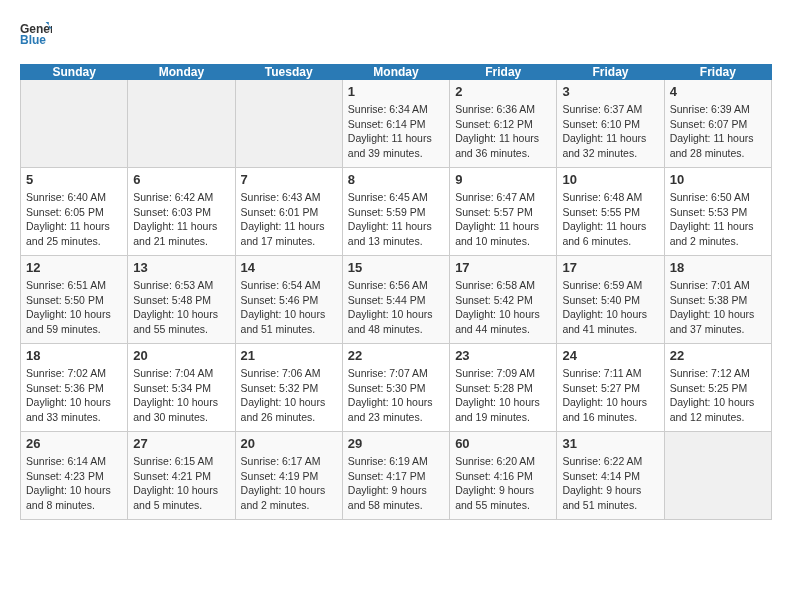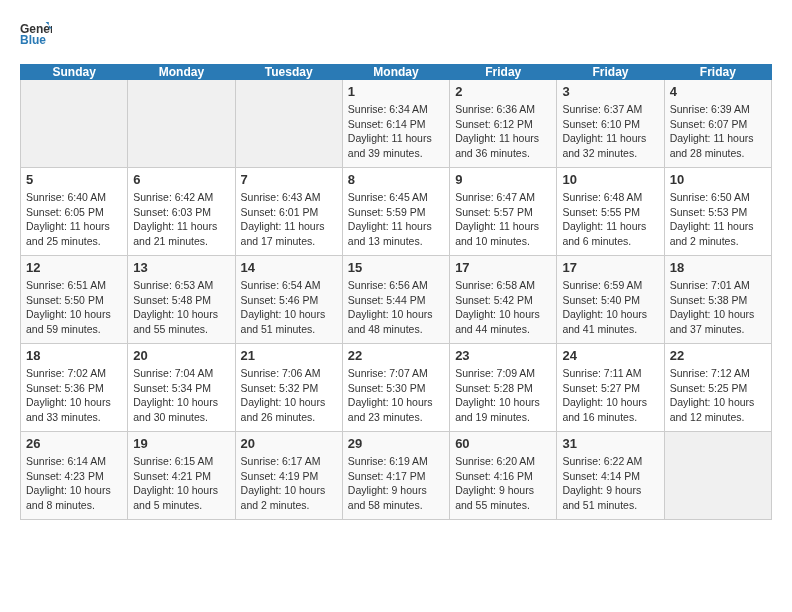--- a/index.html
+++ b/index.html
@@ -224,21 +224,21 @@
           <div class="day-number">22</div>
           <div class="day-info">Sunrise: 7:12 AM<br>Sunset: 5:25 PM<br>Daylight: 10 hours and 12 minutes.</div>
         </td>
       </tr>
       <tr>
         <td>
           <div class="day-number">26</div>
           <div class="day-info">Sunrise: 6:14 AM<br>Sunset: 4:23 PM<br>Daylight: 10 hours and 8 minutes.</div>
         </td>
         <td>
-          <div class="day-number">19</div>
+          <div class="day-number">27</div>
           <div class="day-info">Sunrise: 6:15 AM<br>Sunset: 4:21 PM<br>Daylight: 10 hours and 5 minutes.</div>
         </td>
         <td>
           <div class="day-number">20</div>
           <div class="day-info">Sunrise: 6:17 AM<br>Sunset: 4:19 PM<br>Daylight: 10 hours and 2 minutes.</div>
         </td>
         <td>
           <div class="day-number">29</div>
           <div class="day-info">Sunrise: 6:19 AM<br>Sunset: 4:17 PM<br>Daylight: 9 hours and 58 minutes.</div>
         </td>

